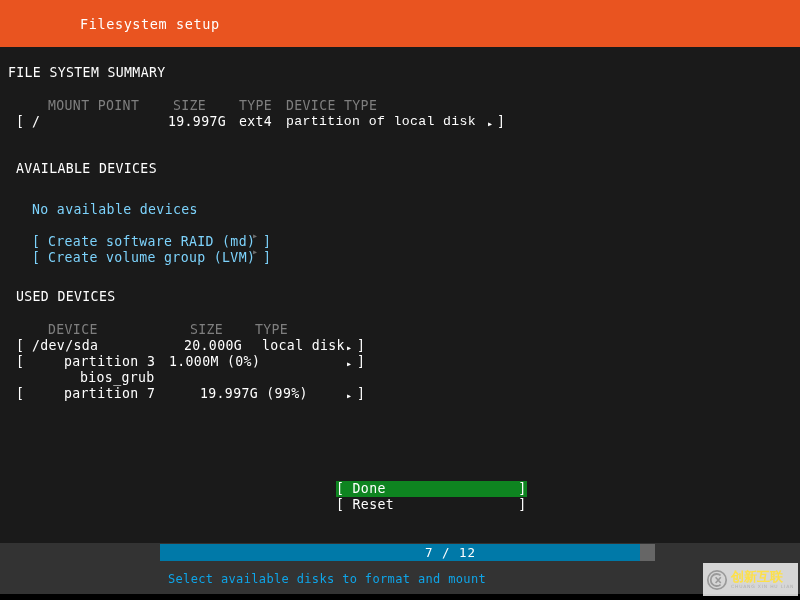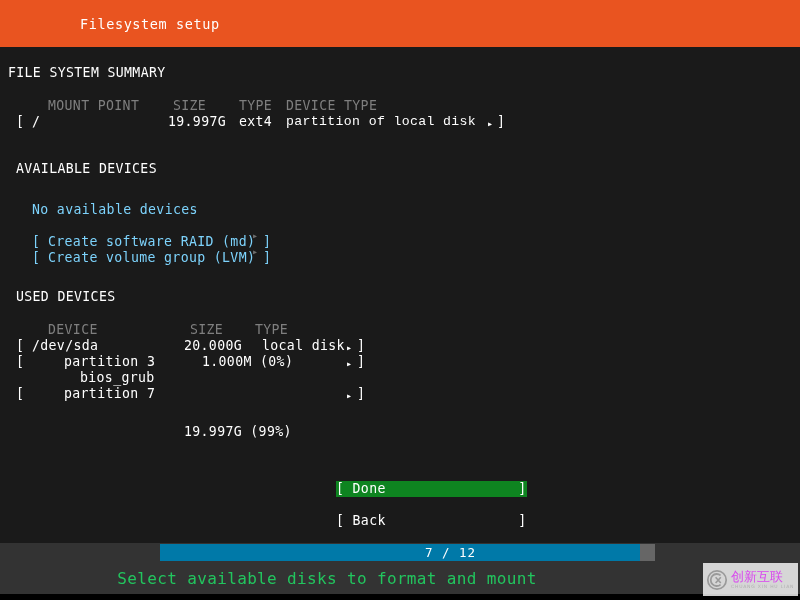--- a/index.html
+++ b/index.html
@@ -131,22 +131,22 @@
     font-size: 12.5px;
     letter-spacing: 1px;
     white-space: pre;
   }
   .footer-hint {
     position: absolute;
     left: 0;
     top: 571px;
     width: 654px;
     text-align: center;
-    color: #22c55e;
-    font-size: 16px;
+    color: #0ea5e9;
+    font-size: 12px;
     line-height: 16px;
     letter-spacing: 0.35px;
     white-space: pre;
   }
   .bottom-black {
     position: absolute;
     left: 0;
     top: 594px;
     width: 800px;
     height: 6px;
@@ -175,22 +175,22 @@
   .wm-text {
     margin-left: 3px;
     display: flex;
     flex-direction: column;
     justify-content: center;
   }
   .wm-cn {
     font-family: "DejaVu Sans", "Liberation Sans", sans-serif;
     font-size: 13px;
     line-height: 14px;
-    color: #d946ef;
-    font-weight: normal;
+    color: #fde047;
+    font-weight: bold;
     letter-spacing: 0px;
     white-space: nowrap;
   }
   .wm-en {
     font-family: "DejaVu Sans", "Liberation Sans", sans-serif;
     font-size: 4.5px;
     line-height: 6px;
     color: #b0b0b0;
     letter-spacing: 0.8px;
     white-space: nowrap;
@@ -251,36 +251,36 @@
     <div class="line value" style="left:32px; top:291px;">/dev/sda</div>
     <div class="line value" style="left:184px; top:291px;">20.000G</div>
     <div class="line value" style="left:255px; top:291px;margin-left:7px;">local disk</div>
     <div class="line arrow" style="left:346px; top:293px;">▸</div>
     <div class="line value" style="left:357px; top:291px;">]</div>
   </div>
 
   <div>
     <div class="line value" style="left:16px; top:307px;">[</div>
     <div class="line value" style="left:64px; top:307px;">partition 3</div>
-    <div class="line value" style="left:202px; top:307px;">1.000M (0%)</div>
+    <div class="line value" style="left:169px; top:307px;">1.000M (0%)</div>
     <div class="line arrow" style="left:346px; top:309px;">▸</div>
     <div class="line value" style="left:357px; top:307px;">]</div>
   </div>
   <div class="line value" style="left:80px; top:323px;">bios_grub</div>
 
   <div>
     <div class="line value" style="left:16px; top:339px;">[</div>
     <div class="line value" style="left:64px; top:339px;">partition 7</div>
-    <div class="line value" style="left:184px; top:339px;margin-top:38px;">19.997G (99%)</div>
+    <div class="line value" style="left:200px; top:339px;">19.997G (99%)</div>
     <div class="line arrow" style="left:346px; top:341px;">▸</div>
     <div class="line value" style="left:357px; top:339px;">]</div>
   </div>
 
   <div class="btn selected" style="left:336px; top:434px;">[ Done                ]</div>
-  <div class="btn" style="left:336px; top:466px;">[ Back                ]</div>
+  <div class="btn" style="left:336px; top:450px;">[ Reset               ]</div>
 
 </div>
 
 <div class="footer"></div>
 
 <div class="progress-track">
   <div class="progress-fill"></div>
   <div class="progress-label">7 / 12</div>
 </div>
 

